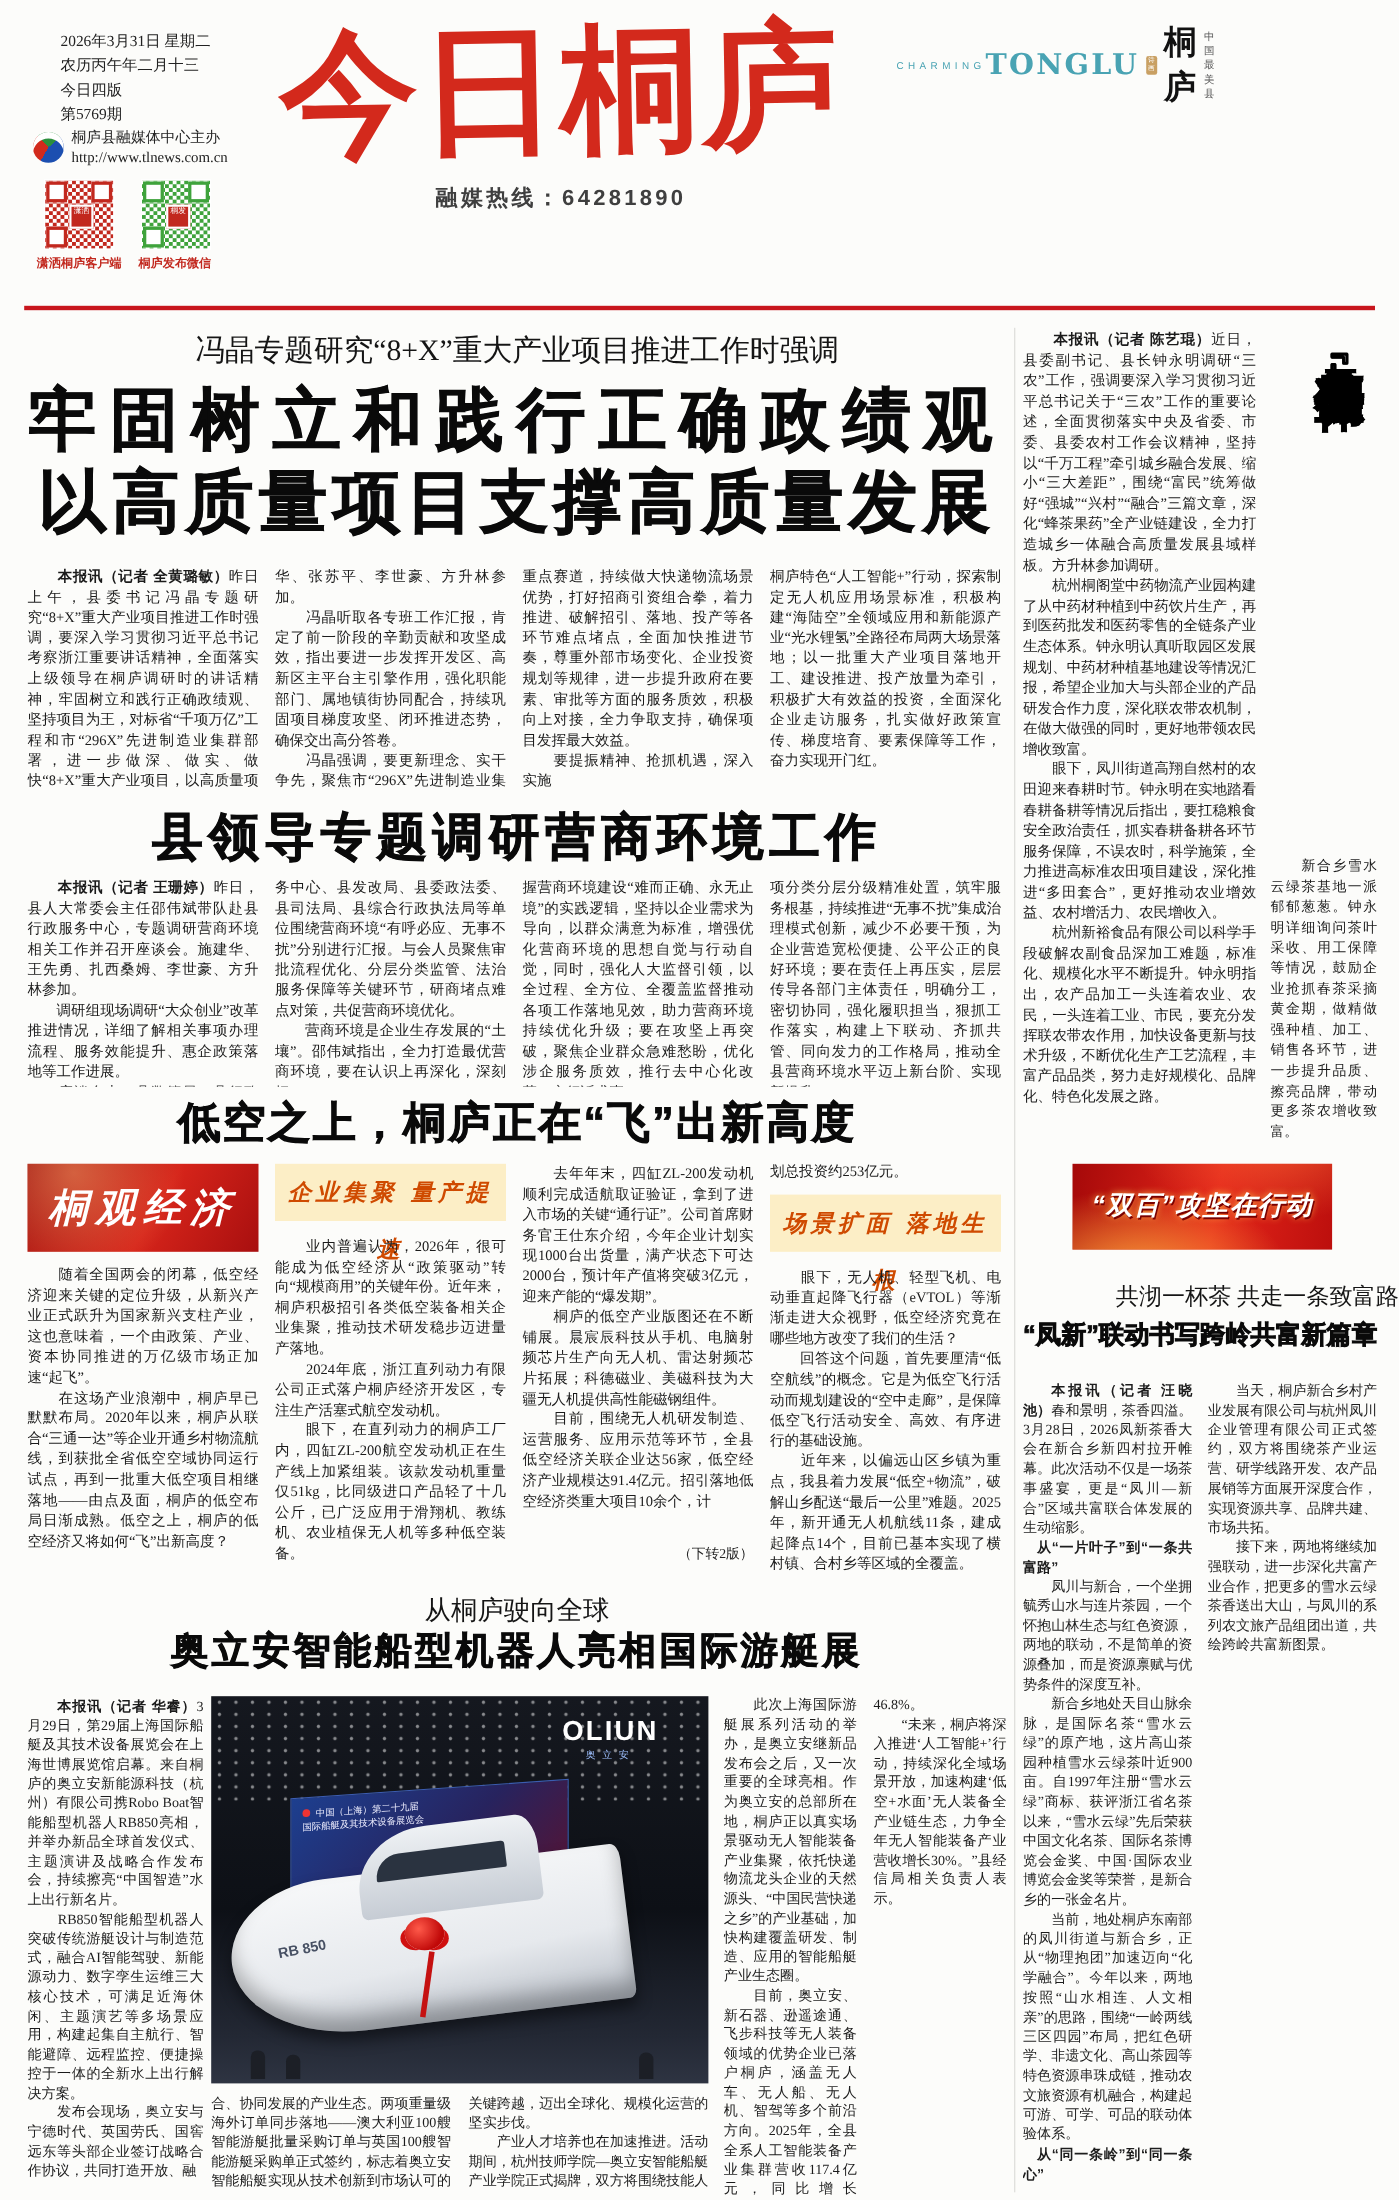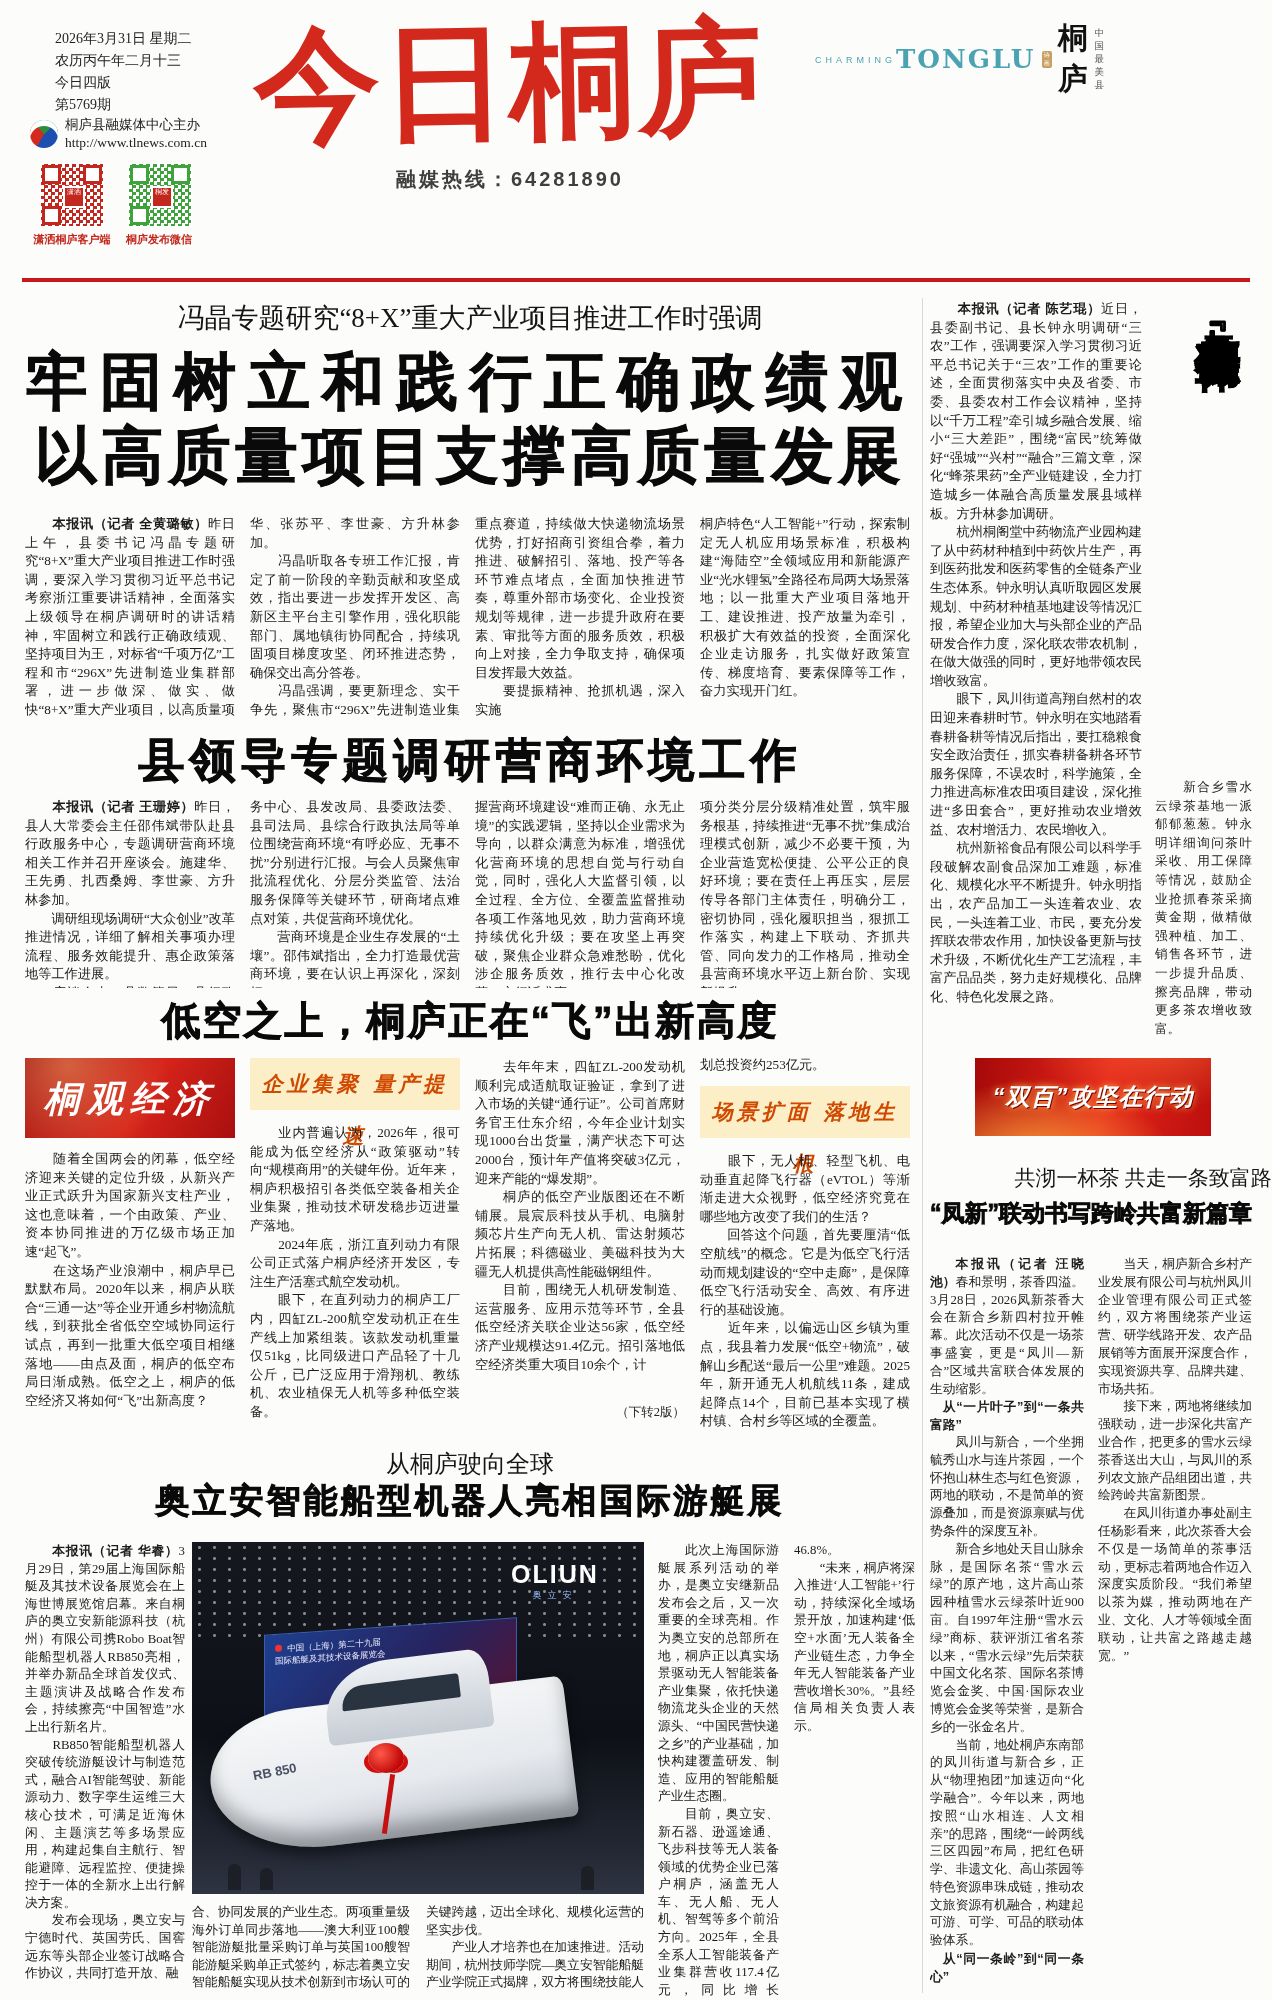--- a/index.html
+++ b/index.html
@@ -221,21 +221,20 @@
   <div class="abs heavy sbhead">“凤新”联动书写跨岭共富新篇章</div>
   <div class="abs sbbody">
     <p><b>本报讯（记者 汪晓池）</b><span>春和景明，茶香四溢。3月28日，2026凤新茶香大会在新合乡新四村拉开帷幕。此次活动不仅是一场茶事盛宴，更是“凤川—新合”区域共富联合体发展的生动缩影。</span></p>
     <p class="sub">从“一片叶子”到“一条共富路”</p>
     <p>凤川与新合，一个坐拥毓秀山水与连片茶园，一个怀抱山林生态与红色资源，两地的联动，不是简单的资源叠加，而是资源禀赋与优势条件的深度互补。</p>
     <p>新合乡地处天目山脉余脉，是国际名茶“雪水云绿”的原产地，这片高山茶园种植雪水云绿茶叶近900亩。自1997年注册“雪水云绿”商标、获评浙江省名茶以来，“雪水云绿”先后荣获中国文化名茶、国际名茶博览会金奖、中国·国际农业博览会金奖等荣誉，是新合乡的一张金名片。</p>
     <p>当前，地处桐庐东南部的凤川街道与新合乡，正从“物理抱团”加速迈向“化学融合”。今年以来，两地按照“山水相连、人文相亲”的思路，围绕“一岭两线三区四园”布局，把红色研学、非遗文化、高山茶园等特色资源串珠成链，推动农文旅资源有机融合，构建起可游、可学、可品的联动体验体系。</p>
     <p class="sub">从“同一条岭”到“同一条心”</p>
     <p>当天，桐庐新合乡村产业发展有限公司与杭州凤川企业管理有限公司正式签约，双方将围绕茶产业运营、研学线路开发、农产品展销等方面展开深度合作，实现资源共享、品牌共建、市场共拓。</p>
     <p>接下来，两地将继续加强联动，进一步深化共富产业合作，把更多的雪水云绿茶香送出大山，与凤川的系列农文旅产品组团出道，共绘跨岭共富新图景。</p>
-    <p>在凤川街道办事处副主任杨影看来，此次茶香大会不仅是一场简单的茶事活动，更标志着两地合作迈入深度实质阶段。“我们希望以茶为媒，推动两地在产业、文化、人才等领域全面联动，让共富之路越走越宽。”</p>
   </div>
 
   <div class="abs kicker kick4">从桐庐驶向全球</div>
   <div class="abs heavy h4">奥立安智能船型机器人亮相国际游艇展</div>
   <p class="coltext" style="left:25px;top:1542px;width:160px;height:458px;margin:0;font-size:12.8px;line-height:17.6px;"><b>　　本报讯（记者 华睿）</b><span>3月29日，第29届上海国际船艇及其技术设备展览会在上海世博展览馆启幕。来自桐庐的奥立安新能源科技（杭州）有限公司携Robo Boat智能船型机器人RB850亮相，并举办新品全球首发仪式、主题演讲及战略合作发布会，持续擦亮“中国智造”水上出行新名片。
 　　RB850智能船型机器人突破传统游艇设计与制造范式，融合AI智能驾驶、新能源动力、数字孪生运维三大核心技术，可满足近海休闲、主题演艺等多场景应用，构建起集自主航行、智能避障、远程监控、便捷操控于一体的全新水上出行解决方案。
 　　发布会现场，奥立安与宁德时代、英国劳氏、国窖远东等头部企业签订战略合作协议，共同打造开放、融</span></p>
 
   <div class="abs photo">
     <div class="lights"></div>

